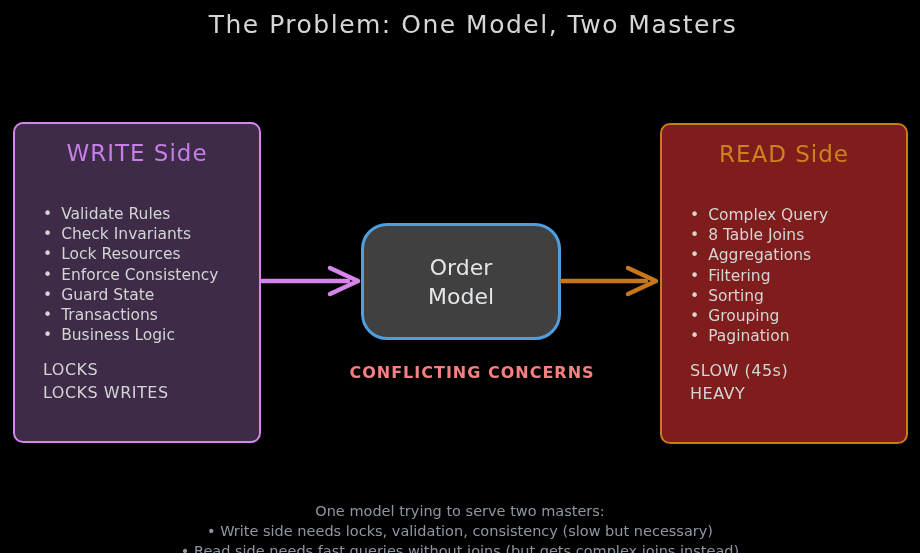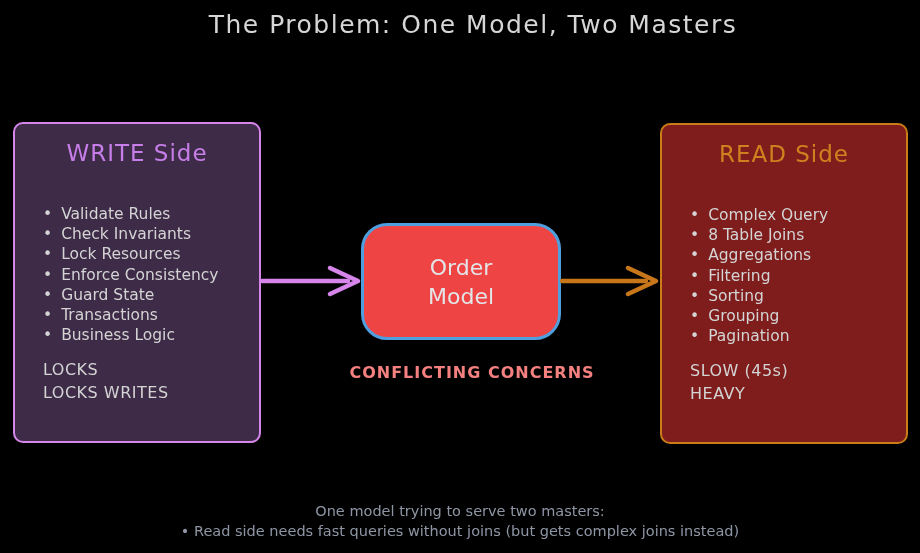--- a/index.html
+++ b/index.html
@@ -75,21 +75,21 @@
   }
   .order-box {
     position: absolute;
     left: 361px;
     top: 223px;
     width: 200px;
     height: 117px;
     box-sizing: border-box;
     border-radius: 26px;
     border: 3px solid #4f9ede;
-    background: #ef4444;
+    background: #404040;
     display: flex;
     flex-direction: column;
     align-items: center;
     justify-content: center;
     font-size: 22px;
     line-height: 29px;
     color: #e3e6e9;
     text-align: center;
   }
   .conflict-caption {
@@ -172,14 +172,15 @@
     <li>Pagination</li>
   </ul>
   <div class="box-footer">
     <div>SLOW (45s)</div>
     <div>HEAVY</div>
   </div>
 </div>
 
 <div class="footnote">
   <div>One model trying to serve two masters:</div>
+  <div>• Write side needs locks, validation, consistency (slow but necessary)</div>
   <div>• Read side needs fast queries without joins (but gets complex joins instead)</div>
 </div>
 
 </body></html>

